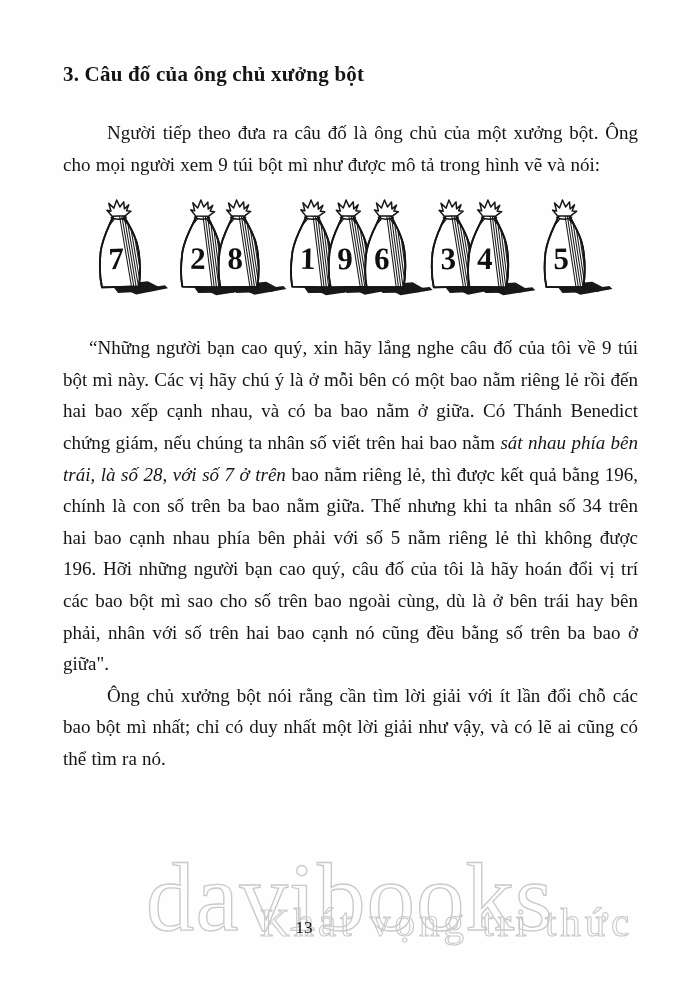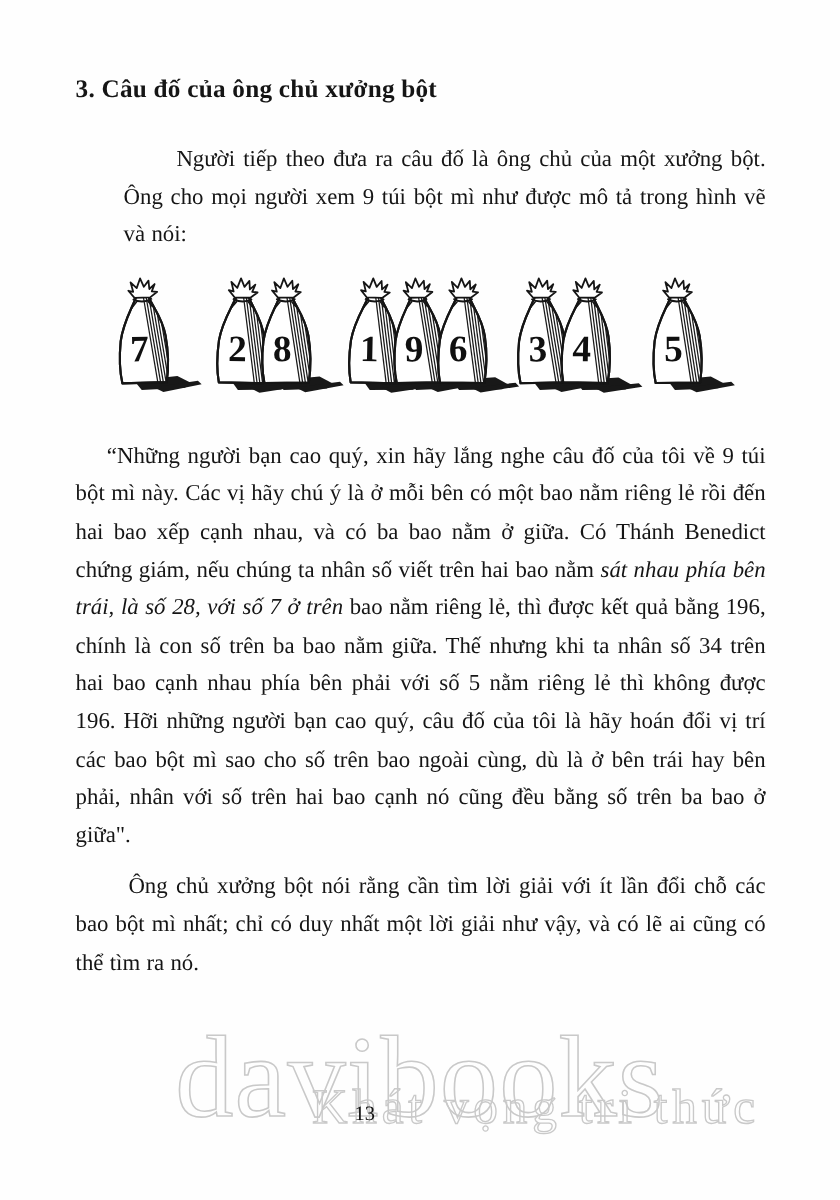--- a/index.html
+++ b/index.html
@@ -27,27 +27,27 @@
     letter-spacing:.2px;
     line-height:28px;
   }
   .para{
     font-size:19px;
     line-height:31.6px;
     text-align:justify;
     text-indent:44px;
     word-spacing:.5px;
   }
-  .intro{margin-top:29px;margin-left:40px;}
+  .intro{margin-top:29px;}
   .figure{
     margin-top:15px;
     width:577px;height:106px;
   }
   .quote{margin-top:27px;text-indent:26px;}
-  .closing{margin-top:11px;}
+  .closing{}
   .it{font-style:italic;}
   .page-number{
     position:absolute;
     left:0;top:918px;width:608px;
     text-align:center;
     font-size:17px;
     color:#111;
     z-index:3;
   }
   .watermark{

